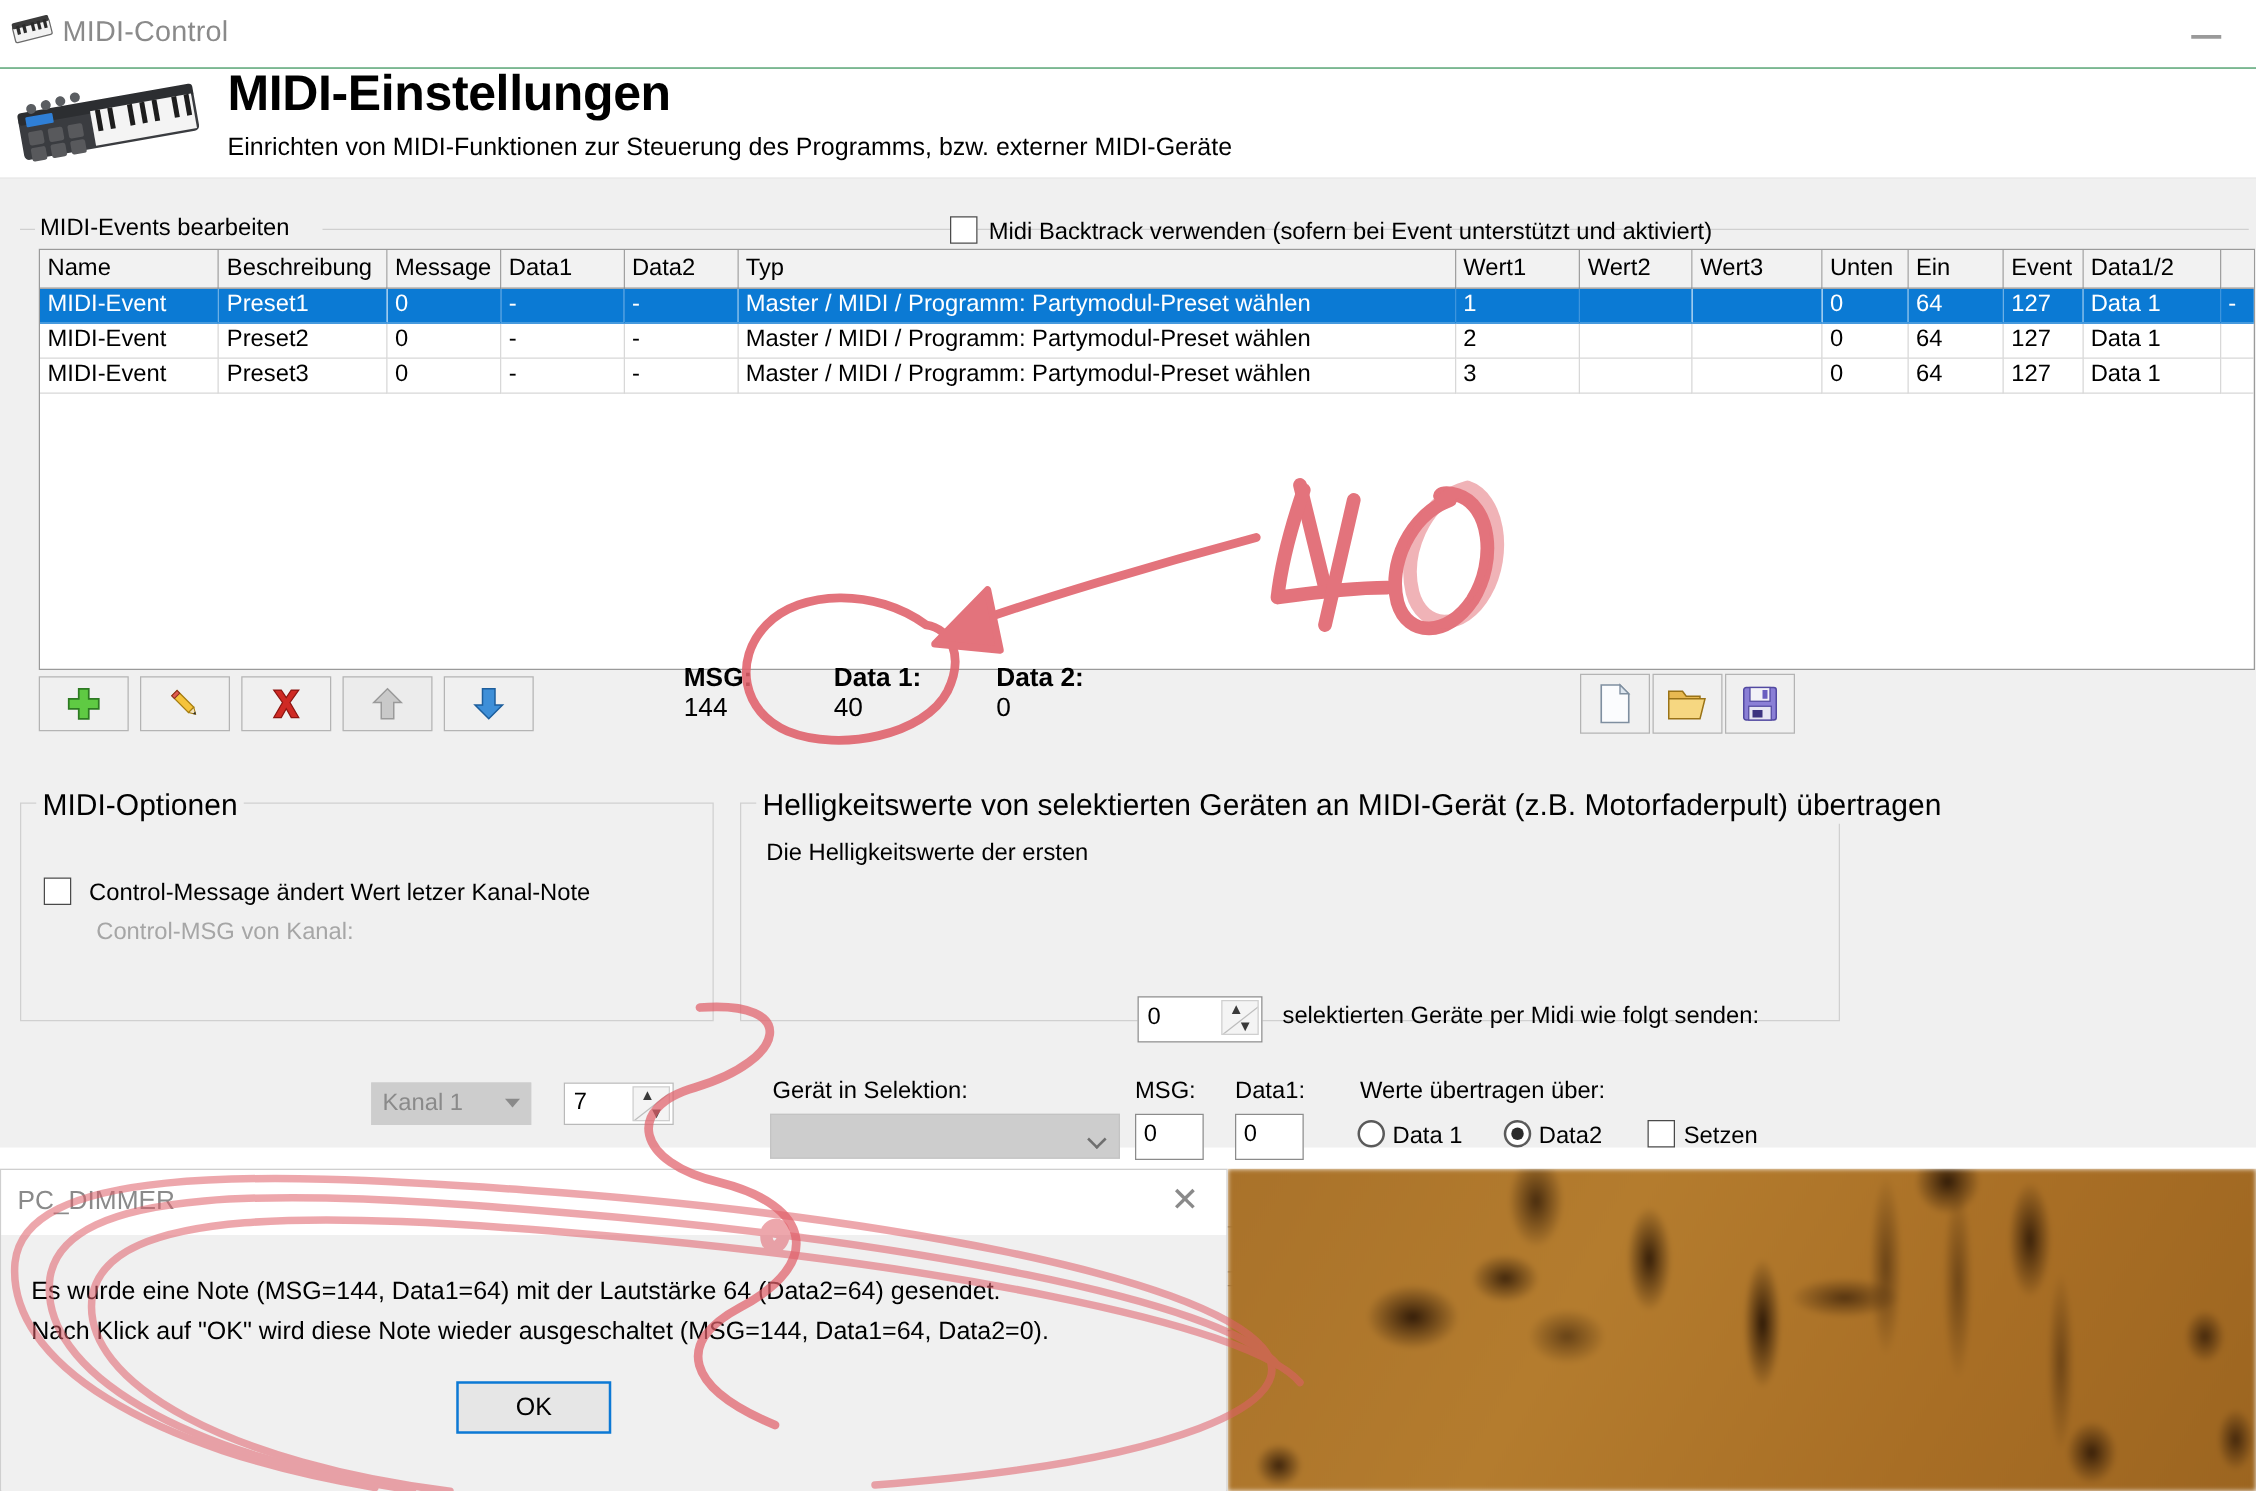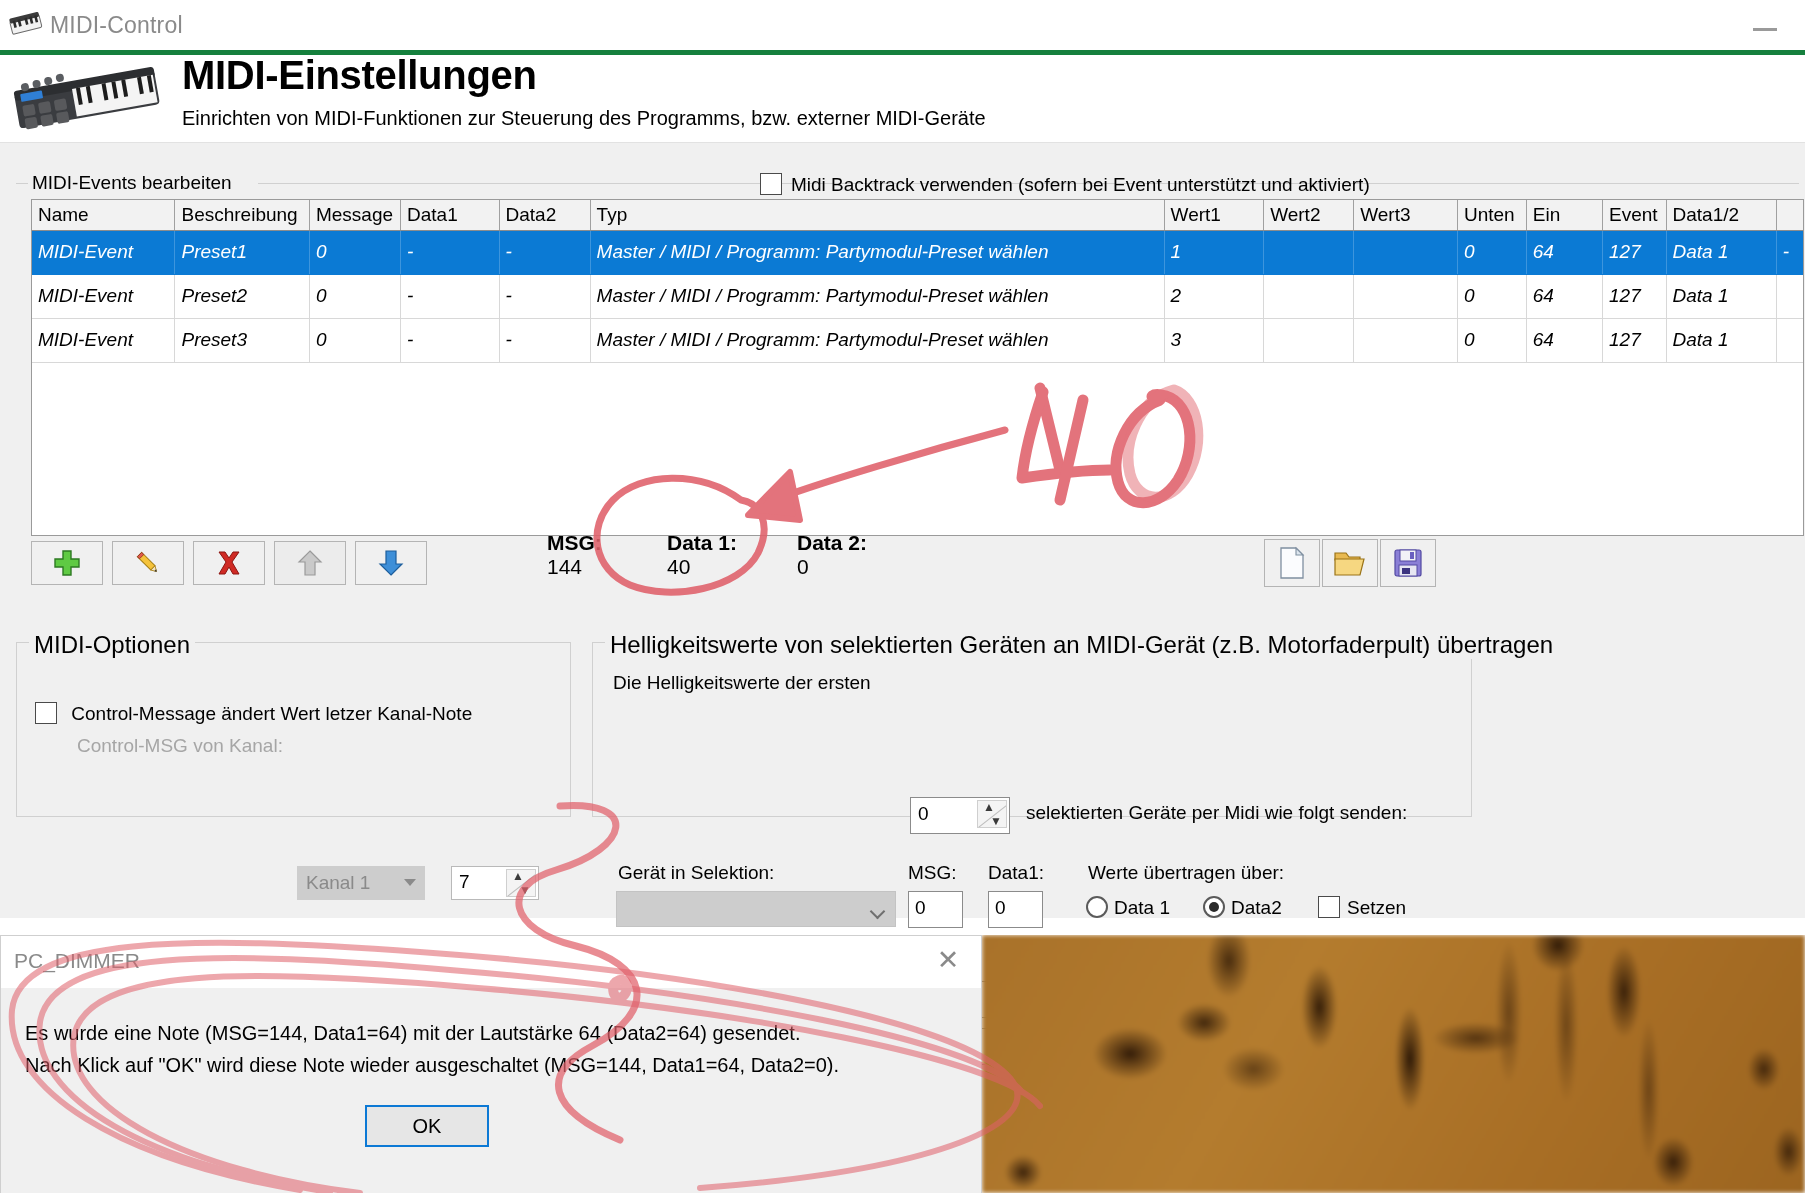--- a/index.html
+++ b/index.html
@@ -9,21 +9,21 @@
     font-family: "Liberation Sans", sans-serif;
     background: #ffffff;
     overflow: hidden;
     position: relative;
     -webkit-font-smoothing: none;
   }
 
   
   #titlebar {
     position:absolute; left:0; top:0; width:1805px; height:55px;
-    background:#ffffff; border-bottom:5px solid #15803d;
+    background:#ffffff; border-bottom:1px solid #15803d;
   }
   #titlebar .tb-icon {
     position:absolute; left:8px; top:10px; width:36px; height:30px;
   }
   #titlebar .tb-title {
     position:absolute; left:50px; top:12px;
     font-size:23px; color:#8a8a8a; letter-spacing:0.2px;
   }
   #titlebar .tb-min {
     position:absolute; right:25px; top:20px; width:30px; height:24px;
@@ -90,23 +90,23 @@
     background:#ffffff; border:1px solid #9a9a9a; overflow:hidden;
   }
   table#evt { border-collapse:collapse; table-layout:fixed; width:1785px; }
   table#evt th {
     height:30px; background:#f2f2f2; font-weight:normal; font-size:19px;
     text-align:left; padding:0 0 0 6px; color:#000;
     border-right:1px solid #a0a0a0; border-bottom:1px solid #8c8c8c;
     white-space:nowrap; overflow:hidden;
   }
   table#evt td {
-    height:44px; font-size:19px; padding:0 0 0 6px; color:#000;
+    height:28px; font-size:19px; padding:0 0 0 6px; color:#000;
     border-right:1px solid #d8d8d8; border-bottom:1px solid #d8d8d8;
-    white-space:nowrap; overflow:hidden;font-style:italic;
+    white-space:nowrap; overflow:hidden;
   }
   table#evt tr.sel td { background:#0b7ad4; color:#ffffff; border-right-color:#3d95dd; border-bottom-color:#0b7ad4;}
 
   
   .tbtn {
     position:absolute; top:398px; width:72px; height:44px;
     background:#f0f0f0; border:1px solid #b4b4b4;
     display:flex; align-items:center; justify-content:center;
     cursor:pointer;
   }

